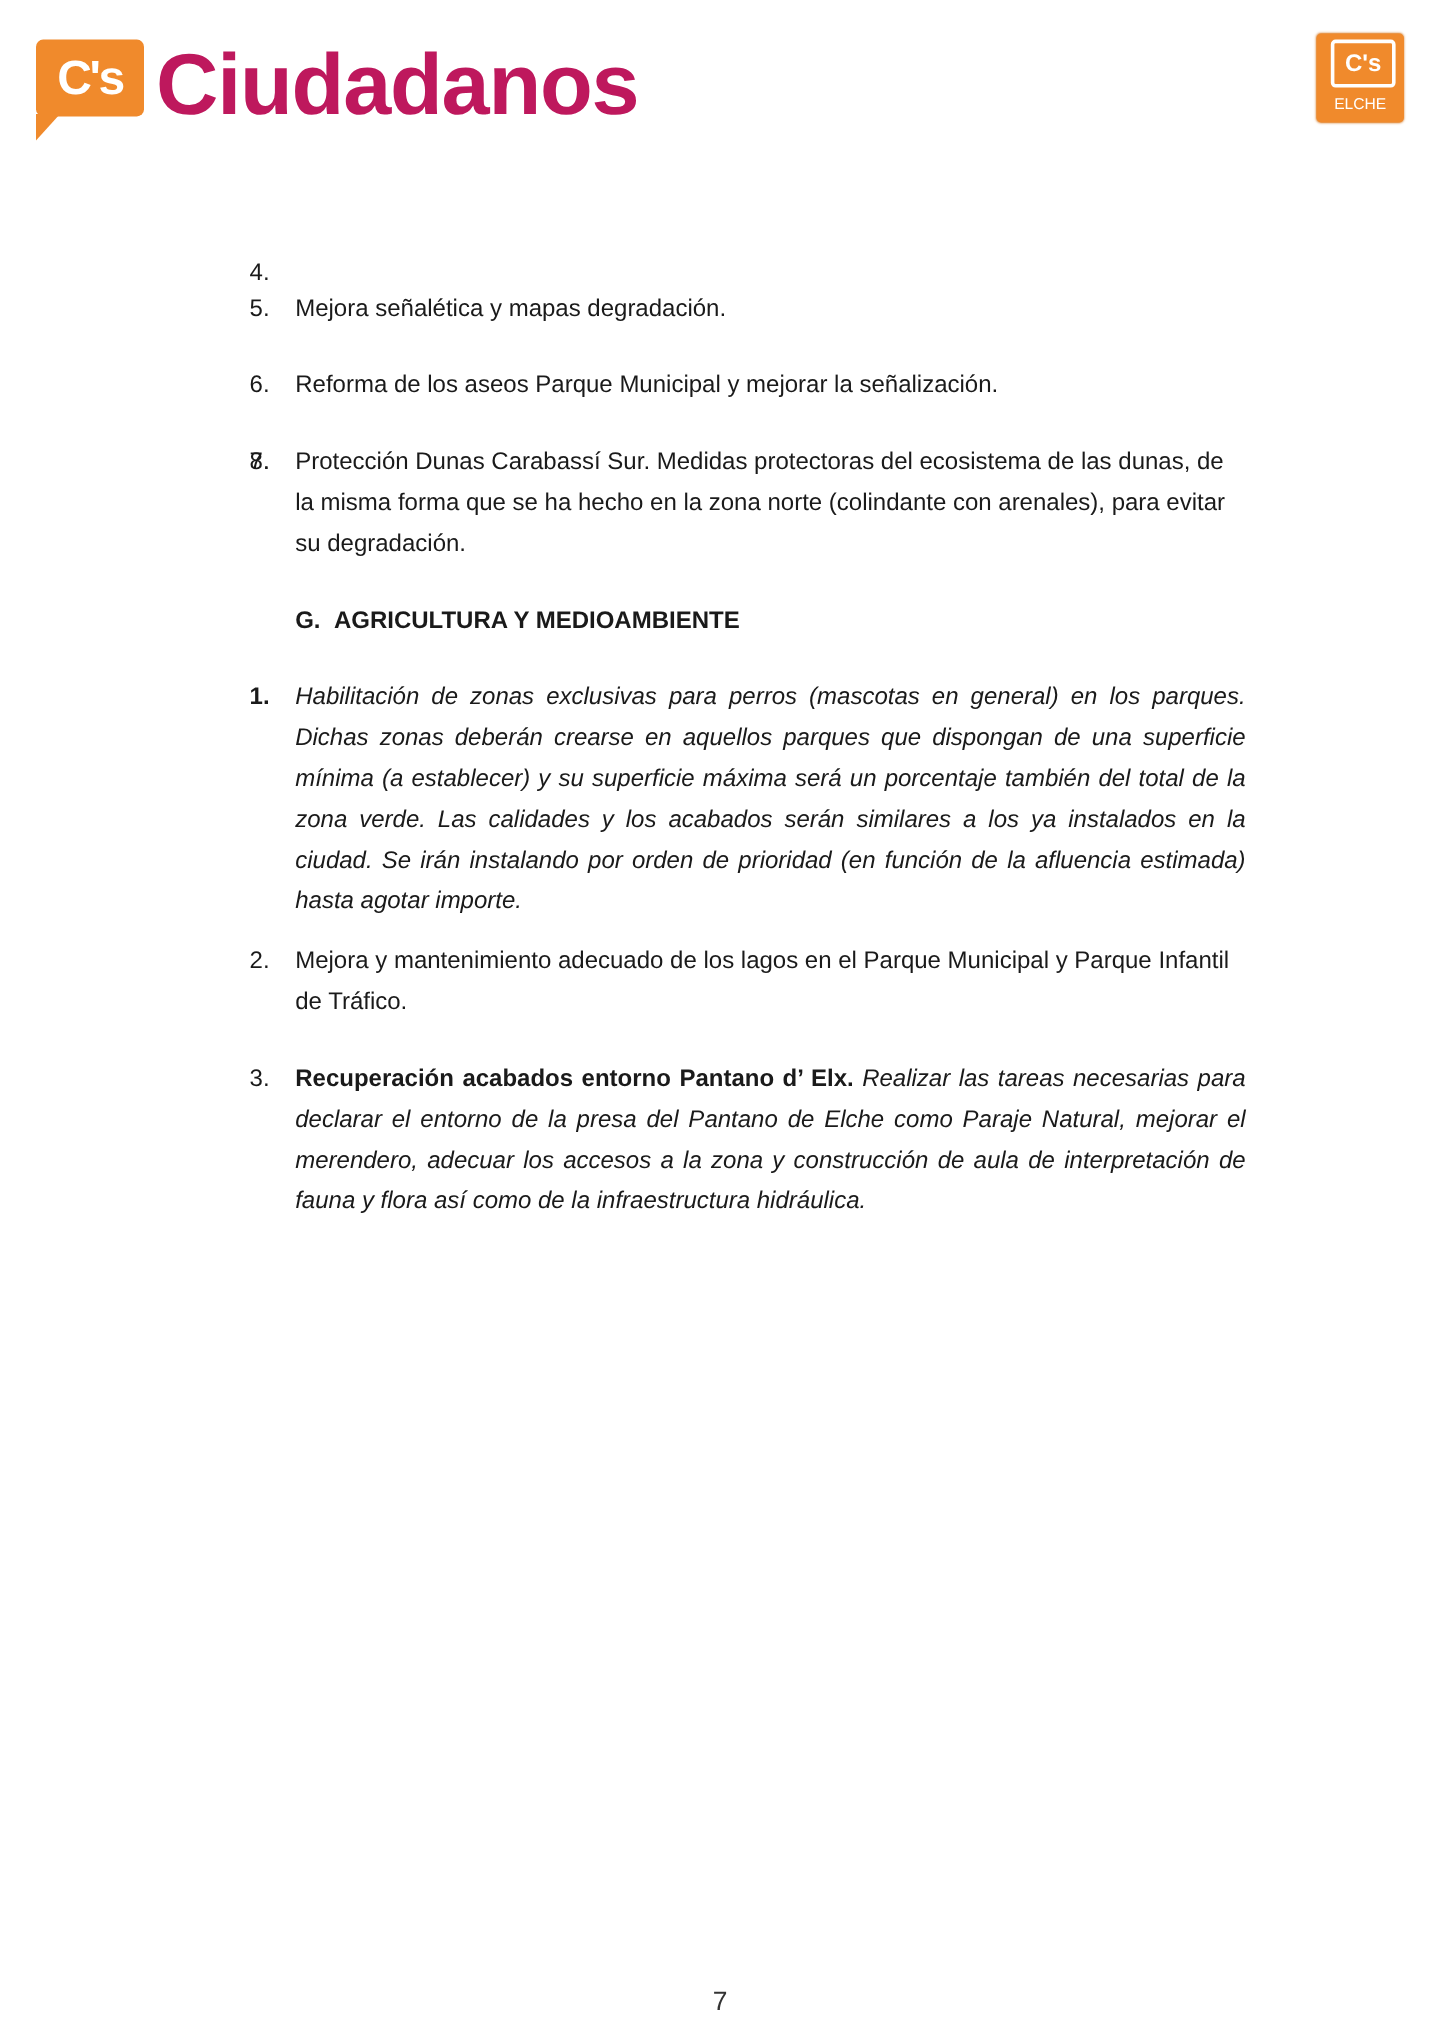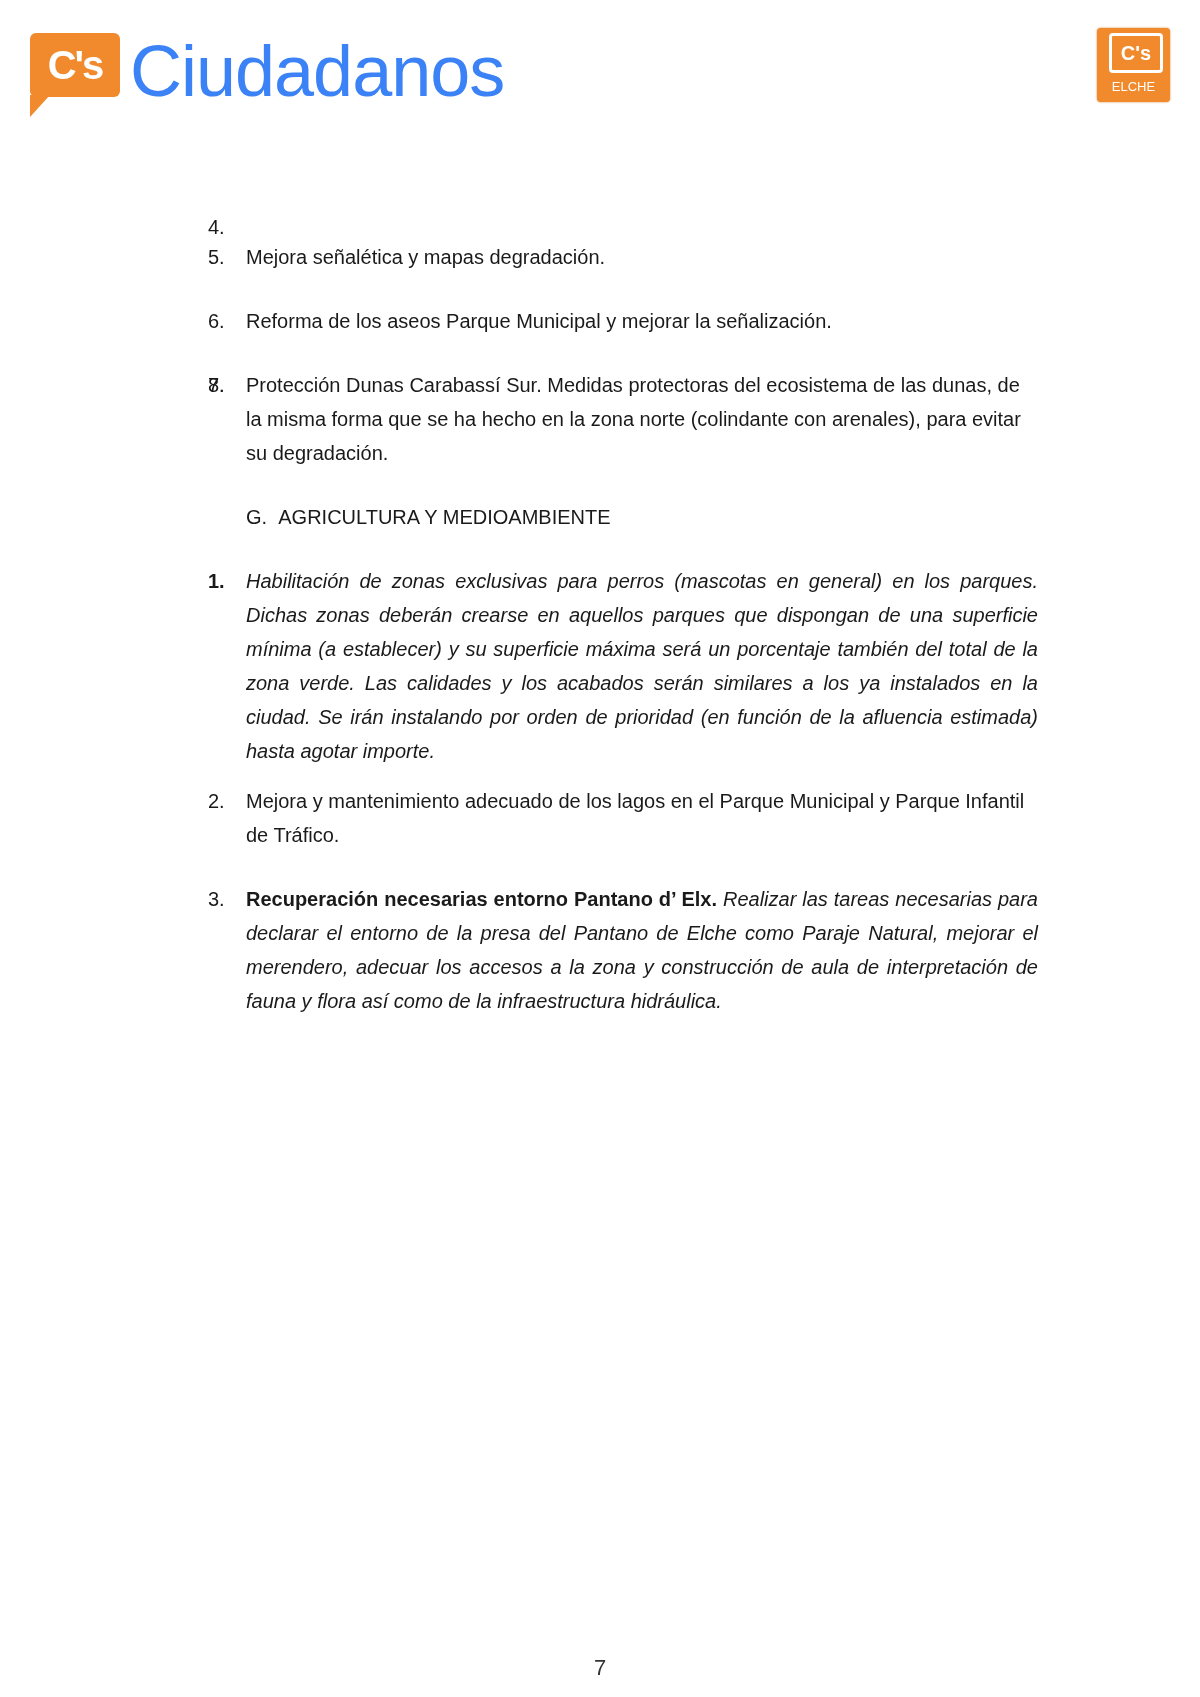--- a/index.html
+++ b/index.html
@@ -4,31 +4,31 @@
 <style>
   html, body { margin: 0; padding: 0; background: #ffffff; }
   body { width: 1200px; height: 1697px; position: relative; overflow: hidden;
          font-family: "Liberation Sans", "DejaVu Sans", sans-serif; color: #1a1a1a; }
   .header-logo { position: absolute; left: 30px; top: 32px; height: 78px; display: flex; align-items: center; }
   .logo-bubble { position: relative; width: 90px; height: 64px; background: #f08a2c; border-radius: 6px;
                  display: flex; align-items: center; justify-content: center; margin-right: 10px; top: -6px; }
   .logo-bubble::after { content: ""; position: absolute; left: 0; bottom: -20px; width: 0; height: 0;
                  border-left: 0 solid transparent; border-top: 22px solid #f08a2c; border-right: 20px solid transparent; }
   .logo-bubble span { color: #fff; font-weight: bold; font-size: 40px; letter-spacing: -2px; }
-  .logo-word { color: #3b82f6; font-weight: normal; font-size: 72px; letter-spacing: -1px; line-height: 1; }
+  .logo-word { color: #be185d; font-weight: bold; font-size: 72px; letter-spacing: -1px; line-height: 1; }
   .elche-badge { position: absolute; left: 1097px; top: 28px; width: 73px; height: 74px; background: #f08a2c;
                  border-radius: 4px; box-shadow: 0 0 2px #d47a25; }
   .elche-inner { position: absolute; left: 12px; top: 5px; width: 48px; height: 34px; border: 3px solid #fff; border-radius: 4px;
                  display: flex; align-items: center; justify-content: center; color: #fff; font-weight: bold; font-size: 20px; }
   .elche-label { position: absolute; left: 0; right: 0; bottom: 8px; text-align: center; color: #fff; font-size: 13px; font-weight: normal; }
   .content { position: absolute; left: 208px; top: 210px; width: 830px; font-size: 20px; line-height: 34px; }
   .item { position: relative; padding-left: 38px; }
   .num { position: absolute; left: 0; top: 0; }
   .gap-l { margin-bottom: 30px; }
-  .section { padding-left: 38px; font-weight: normal; margin-bottom: 30px; }
+  .section { padding-left: 38px; font-weight: bold; margin-bottom: 30px; }
   .bold { font-weight: bold; }
   .italic { font-style: italic; }
   .desc { padding-left: 38px; font-style: italic; text-align: justify; margin-top: 16px; margin-bottom: 16px; }
   .justify { text-align: justify; }
   .page-num { position: absolute; left: 0; right: 0; top: 1655px; text-align: center; font-size: 22px; color: #333; }
 </style>
 </head>
 <body>
 
 <div class="header-logo">
@@ -74,18 +74,18 @@
   </div>
   <div class="desc">Habilitación de zonas exclusivas para perros (mascotas en general) en los parques. Dichas zonas deberán crearse en aquellos parques que dispongan de una superficie mínima (a establecer) y su superficie máxima será un porcentaje también del total de la zona verde. Las calidades y los acabados serán similares a los ya instalados en la ciudad. Se irán instalando por orden de prioridad (en función de la afluencia estimada) hasta agotar importe.</div>
 
   <div class="item gap-l">
     <span class="num">2.</span>
     <span>Mejora y mantenimiento adecuado de los lagos en el Parque Municipal y Parque Infantil de Tráfico.</span>
   </div>
 
   <div class="item justify">
     <span class="num">3.</span>
-    <span class="bold">Recuperación necesarias entorno Pantano d’ Elx.</span>
+    <span class="bold">Recuperación acabados entorno Pantano d’ Elx.</span>
     <span class="italic">Realizar las tareas necesarias para declarar el entorno de la presa del Pantano de Elche como Paraje Natural, mejorar el merendero, adecuar los accesos a la zona y construcción de aula de interpretación de fauna y flora así como de la infraestructura hidráulica.</span>
   </div>
 </div>
 
 <div class="page-num">7</div>
 
 </body></html>

